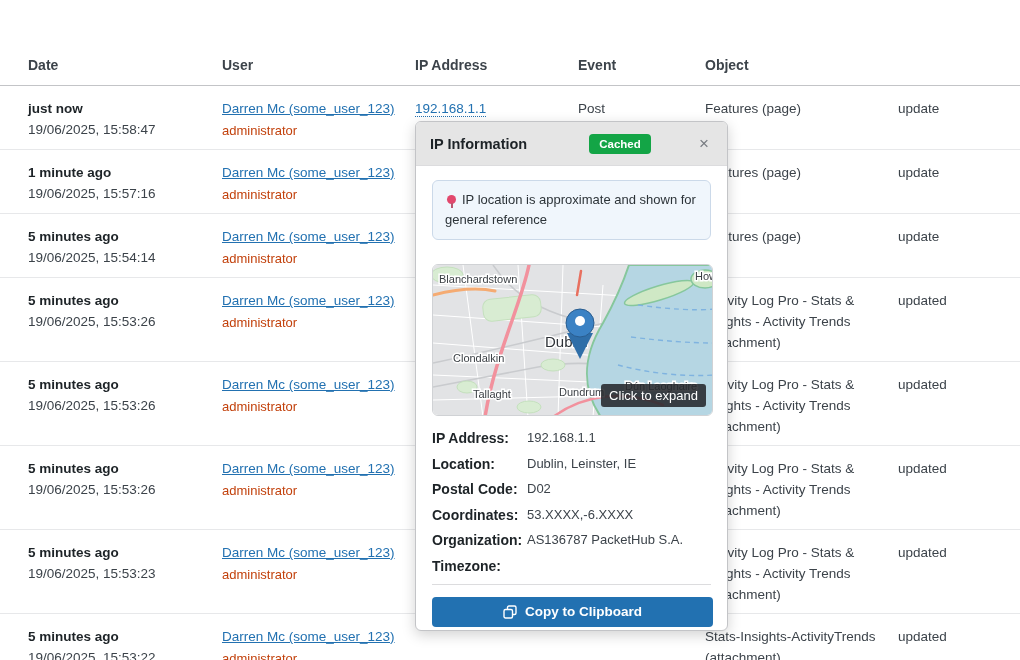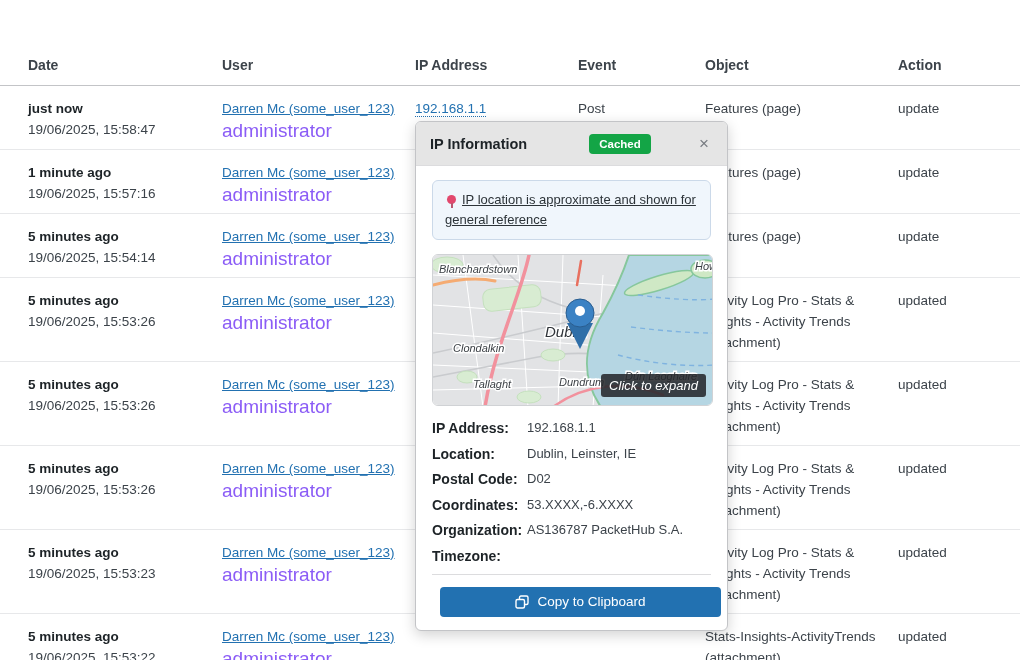--- a/index.html
+++ b/index.html
@@ -11,79 +11,78 @@
   .log-table { padding-top:40px; }
   .grid-row { display:grid; grid-template-columns:194px 193px 163px 127px 193px 1fr;
     padding-left:28px; }
   .thead { height:46px; align-items:end; border-bottom:1px solid #c3c4c7; }
   .th { font-size:14px; font-weight:700; color:#3c434a; padding-bottom:12px; }
   .trow { border-bottom:1px solid #e7e8ea; padding-top:12px; padding-bottom:8px; }
   .cell { font-size:13.5px; line-height:21px; padding-right:14px; }
   .date-rel { font-weight:700; color:#1d2327; }
   .date-abs { color:#3c434a; }
   a.user-link { color:#2271b1; text-decoration:underline;text-align:center; }
-  .role { color:#8b5cf6; font-size:19px; margin-top:1px; }
+  .role { color:#c2410c; font-size:13px; margin-top:1px; }
   a.ip-link { color:#2271b1; text-decoration:none;
     border-bottom:1px dotted #2271b1; }
   .obj { max-width:190px; }
 
   
   .popup { position:absolute; left:415px; top:121px; width:313px; height:510px;
     background:#fff; border:1px solid #c3c4c7; border-radius:6px;
     box-shadow:0 4px 14px rgba(0,0,0,.18); z-index:10; overflow:hidden; }
   .popup-header { height:44px; background:#e5e5e5; border-bottom:1px solid #dcdcde;
     display:flex; align-items:center; padding:0 14px; }
   .popup-title { font-size:14.5px; font-weight:700; color:#1d2327; }
   .badge { margin-left:62px; background:var(--badge-green,#13a546); color:#fff;
     font-size:11.5px; font-weight:700; padding:4px 10px; border-radius:4px; }
   .close-btn { margin-left:auto; background:none; border:none; color:#787c82;
     font-size:17px; line-height:1; cursor:pointer; padding:2px 4px; }
 
   .note-box { margin:14px 16px 0 16px; background:#f0f6fc; border:1px solid #cbd9e9;
     border-radius:6px; padding:9px 12px; font-size:13px; line-height:1.55;
-    color:#2c3338;text-decoration:underline; }
+    color:#2c3338; }
   .pin-icon { display:inline-block; width:9px; height:9px; background:#e2486d;
     border-radius:50% 50% 50% 50%; position:relative; margin:0 6px 0 2px; }
   .pin-icon::after { content:""; position:absolute; left:3.5px; top:8px; width:2px;
     height:5px; background:#b8566f; }
 
-  .map-wrap { position:relative; margin:14px 16px 0 16px; width:281px; height:152px;
-    border:1px solid #d0d2d5; border-radius:6px; overflow:hidden; cursor:pointer;font-style:italic; }
+  .map-wrap { position:relative; margin:24px 16px 0 16px; width:281px; height:152px;
+    border:1px solid #d0d2d5; border-radius:6px; overflow:hidden; cursor:pointer; }
   .map-tooltip { position:absolute; right:6px; bottom:8px;
     background:rgba(38,40,44,.88); color:#fff; font-size:13px; padding:4px 8px;
     border-radius:3px; white-space:nowrap; }
 
   .fields { margin:14px 16px 0 16px; }
   .field-row { display:grid; grid-template-columns:95px 1fr; margin-bottom:9.5px; }
   .field-label { font-size:14px; font-weight:700; color:#1d2327; }
   .field-value { font-size:13px; color:#3c434a; }
 
   .divider { border-top:1px solid #dcdcde; margin:10px 16px 12px 16px; }
   .copy-btn { display:flex; align-items:center; justify-content:center; gap:8px;
-    margin:0 24px; width:281px; height:30px; background:var(--accent,#2271b1);
-    border:none; border-radius:4px; color:#fff; font-size:13.5px; font-weight:400;
+    margin:0 16px; width:281px; height:30px; background:var(--accent,#2271b1);
+    border:none; border-radius:4px; color:#fff; font-size:13.5px; font-weight:700;
     font-family:"Liberation Sans", sans-serif; cursor:pointer; }
 
   svg text { font-family:"Liberation Sans", sans-serif; fill:#3a3f44;
     stroke:#fff; stroke-width:3px; paint-order:stroke; font-size:11px; }
   svg text.big { font-size:15px; fill:#2f3338; }
 </style>
 </head>
 <body>
 
 <div class="page">
 
   <div class="log-table">
     <div class="grid-row thead">
       <div class="th">Date</div>
       <div class="th">User</div>
       <div class="th">IP Address</div>
       <div class="th">Event</div>
       <div class="th">Object</div>
-      <div class="th">Action</div>
     </div>
     <div id="tbody">
         <div class="grid-row trow">
       <div class="cell">
         <div class="date-rel">just now</div>
         <div class="date-abs">19/06/2025, 15:58:47</div>
       </div>
       <div class="cell">
         <a href="#" class="user-link">Darren Mc (some_user_123)</a>
         <div class="role">administrator</div>

